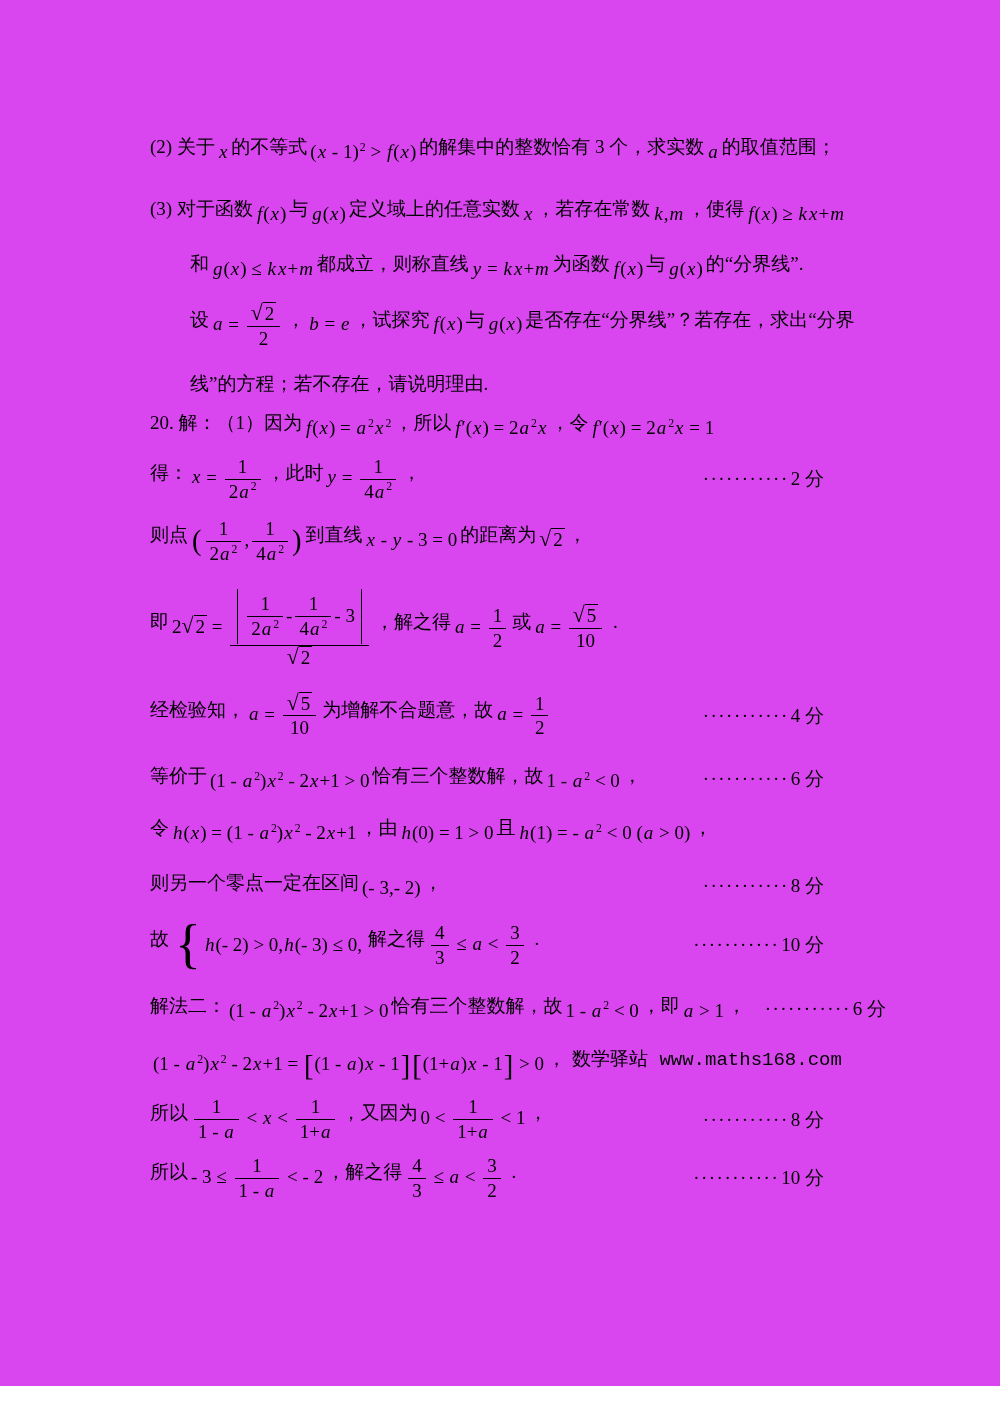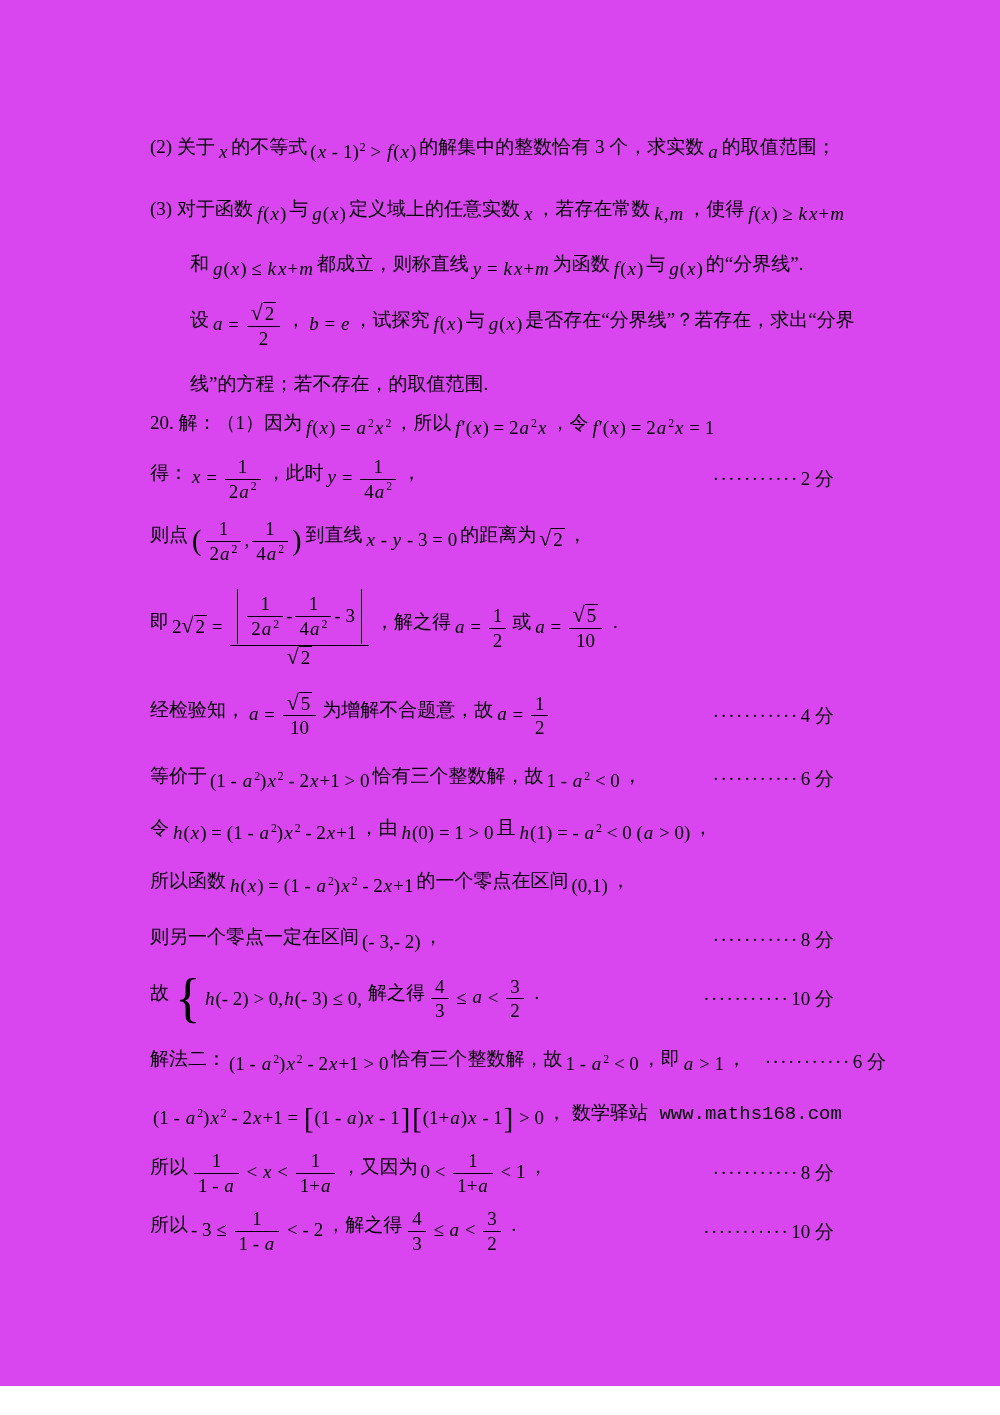--- a/index.html
+++ b/index.html
@@ -49,53 +49,52 @@
   }
   
   .tk-cs{display:inline-flex;align-items:center;vertical-align:middle;margin:0 3px;}
   .tk-cs .brace{font-size:54px;line-height:0.85;font-weight:400;margin-right:3px;}
   .tk-cs .cscol{display:inline-flex;flex-direction:row;row-gap:4px;text-align:left;}
   .tk-cs .csrow{line-height:1.15;}
   
   .tk-bp{font-size:150%;vertical-align:middle;line-height:1;padding:0 1px;}
   
   .tk-dots{
-    position:absolute;right:46px;top:50%;
+    position:absolute;right:56px;top:50%;
     transform:translateY(-50%);
     white-space:nowrap;
   }
   .tk-dots.flush{right:-6px;}
   .tk-dots .leader{letter-spacing:1.5px;}
   .tk-dots .score{margin-left:2px;}
   .tk-wm{padding-left:6px;font-family:Liberation Mono, monospace;}
 </style>
 </head>
 <body>
 
 <div class="page">
   <div class="content">
       <div class="line" style="margin-top: 0px;">(2) 关于<span class="tk-m"><span class="tk-i">x</span></span>的不等式<span class="tk-m">(<span class="tk-i">x</span> - 1)<sup class="tk-sup">2</sup> &gt; <span class="tk-i">f</span>(<span class="tk-i">x</span>)</span>的解集中的整数恰有 3 个，求实数<span class="tk-m"><span class="tk-i">a</span></span>的取值范围；</div>
       <div class="line" style="margin-top: 30px;">(3) 对于函数<span class="tk-m"><span class="tk-i">f</span>(<span class="tk-i">x</span>)</span>与<span class="tk-m"><span class="tk-i">g</span>(<span class="tk-i">x</span>)</span>定义域上的任意实数<span class="tk-m"><span class="tk-i">x</span></span>，若存在常数<span class="tk-m"><span class="tk-i">k</span>,<span class="tk-i">m</span></span>，使得<span class="tk-m"><span class="tk-i">f</span>(<span class="tk-i">x</span>) ≥ <span class="tk-i">k</span><span class="tk-i">x</span>+<span class="tk-i">m</span></span></div>
       <div class="line indent" style="margin-top: 24px;">和<span class="tk-m"><span class="tk-i">g</span>(<span class="tk-i">x</span>) ≤ <span class="tk-i">k</span><span class="tk-i">x</span>+<span class="tk-i">m</span></span>都成立，则称直线<span class="tk-m"><span class="tk-i">y</span> = <span class="tk-i">k</span><span class="tk-i">x</span>+<span class="tk-i">m</span></span>为函数<span class="tk-m"><span class="tk-i">f</span>(<span class="tk-i">x</span>)</span>与<span class="tk-m"><span class="tk-i">g</span>(<span class="tk-i">x</span>)</span>的“分界线”.</div>
       <div class="line indent" style="margin-top: 20px;">设<span class="tk-m"><span class="tk-i">a</span> = <span class="tk-f"><span class="num"><span class="tk-sq"><span class="rad">√</span><span class="sqc">2</span></span></span><span class="den">2</span></span></span>，<span class="tk-m"><span class="tk-i">b</span> = <span class="tk-i">e</span></span>，试探究<span class="tk-m"><span class="tk-i">f</span>(<span class="tk-i">x</span>)</span>与<span class="tk-m"><span class="tk-i">g</span>(<span class="tk-i">x</span>)</span>是否存在“分界线”？若存在，求出“分界</div>
-      <div class="line indent" style="margin-top: 22px;">线”的方程；若不存在，的取值范围.</div>
+      <div class="line indent" style="margin-top: 22px;">线”的方程；若不存在，请说明理由.</div>
       <div class="line" style="margin-top: 12px;">20.  解：（1）因为<span class="tk-m"><span class="tk-i">f</span>(<span class="tk-i">x</span>) = <span class="tk-i">a</span><sup class="tk-sup">2</sup><span class="tk-i">x</span><sup class="tk-sup">2</sup></span>，所以<span class="tk-m"><span class="tk-i">f</span>′(<span class="tk-i">x</span>) = 2<span class="tk-i">a</span><sup class="tk-sup">2</sup><span class="tk-i">x</span></span>，令<span class="tk-m"><span class="tk-i">f</span>′(<span class="tk-i">x</span>) = 2<span class="tk-i">a</span><sup class="tk-sup">2</sup><span class="tk-i">x</span> = 1</span></div>
       <div class="line" style="margin-top: 14px;">得：<span class="tk-m"><span class="tk-i">x</span> = <span class="tk-f"><span class="num">1</span><span class="den">2<span class="tk-i">a</span><sup class="tk-sup">2</sup></span></span></span>，此时<span class="tk-m"><span class="tk-i">y</span> = <span class="tk-f"><span class="num">1</span><span class="den">4<span class="tk-i">a</span><sup class="tk-sup">2</sup></span></span></span>，<span class="tk-dots"><span class="leader">···········</span><span class="score">2 分</span></span></div>
       <div class="line" style="margin-top: 16px;">则点<span class="tk-m"><span class="tk-bp">(</span><span class="tk-f"><span class="num">1</span><span class="den">2<span class="tk-i">a</span><sup class="tk-sup">2</sup></span></span>,<span class="tk-f"><span class="num">1</span><span class="den">4<span class="tk-i">a</span><sup class="tk-sup">2</sup></span></span><span class="tk-bp">)</span></span>到直线<span class="tk-m"><span class="tk-i">x</span> - <span class="tk-i">y</span> - 3 = 0</span>的距离为<span class="tk-m"><span class="tk-sq"><span class="rad">√</span><span class="sqc">2</span></span></span>，</div>
       <div class="line" style="margin-top: 24px;">即<span class="tk-m">2<span class="tk-sq"><span class="rad">√</span><span class="sqc">2</span></span> = <span class="tk-f"><span class="num"><span class="tk-abs"><span class="tk-f">
                   <span class="num">1</span>
                   <span class="den">2<span class="tk-i">a</span><sup class="tk-sup">2</sup></span>
                 </span> - <span class="tk-f">
                   <span class="num">1</span>
                   <span class="den">4<span class="tk-i">a</span><sup class="tk-sup">2</sup></span>
                 </span> - 3</span></span><span class="den"><span class="tk-sq"><span class="rad">√</span><span class="sqc">2</span></span></span></span></span>，解之得<span class="tk-m"><span class="tk-i">a</span> = <span class="tk-f"><span class="num">1</span><span class="den">2</span></span></span>或<span class="tk-m"><span class="tk-i">a</span> = <span class="tk-f"><span class="num"><span class="tk-sq"><span class="rad">√</span><span class="sqc">5</span></span></span><span class="den">10</span></span></span> .</div>
       <div class="line" style="margin-top: 24px;">经检验知，<span class="tk-m"><span class="tk-i">a</span> = <span class="tk-f"><span class="num"><span class="tk-sq"><span class="rad">√</span><span class="sqc">5</span></span></span><span class="den">10</span></span></span>为增解不合题意，故<span class="tk-m"><span class="tk-i">a</span> = <span class="tk-f"><span class="num">1</span><span class="den">2</span></span></span><span class="tk-dots"><span class="leader">···········</span><span class="score">4 分</span></span></div>
       <div class="line" style="margin-top: 24px;">等价于<span class="tk-m">(1 - <span class="tk-i">a</span><sup class="tk-sup">2</sup>)<span class="tk-i">x</span><sup class="tk-sup">2</sup> - 2<span class="tk-i">x</span>+1 &gt; 0</span>恰有三个整数解，故<span class="tk-m">1 - <span class="tk-i">a</span><sup class="tk-sup">2</sup> &lt; 0</span>，<span class="tk-dots"><span class="leader">···········</span><span class="score">6 分</span></span></div>
       <div class="line" style="margin-top: 20px;">令<span class="tk-m"><span class="tk-i">h</span>(<span class="tk-i">x</span>) = (1 - <span class="tk-i">a</span><sup class="tk-sup">2</sup>)<span class="tk-i">x</span><sup class="tk-sup">2</sup> - 2<span class="tk-i">x</span>+1</span>，由<span class="tk-m"><span class="tk-i">h</span>(0) = 1 &gt; 0</span>且<span class="tk-m"><span class="tk-i">h</span>(1) = - <span class="tk-i">a</span><sup class="tk-sup">2</sup> &lt; 0 (<span class="tk-i">a</span> &gt; 0)</span>，</div>
-      <div class="line" style="margin-top: 22px;">所以函数<span class="tk-m"><span class="tk-i">h</span>(<span class="tk-i">x</span>) = (1 - <span class="tk-i">a</span><sup class="tk-sup">2</sup>)<span class="tk-i">x</span><sup class="tk-sup">2</sup> - 2<span class="tk-i">x</span>+1</span>的一个零点在区间<span class="tk-m">(0,1)</span>，</div>
       <div class="line" style="margin-top: 24px;">则另一个零点一定在区间<span class="tk-m">(- 3,- 2)</span>，<span class="tk-dots"><span class="leader">···········</span><span class="score">8 分</span></span></div>
       <div class="line" style="margin-top: 20px;">故<span class="tk-m"><span class="tk-cs">
             <span class="brace">{</span>
             <span class="cscol">
               <span class="csrow"><span class="tk-i">h</span>(- 2) &gt; 0,</span>
               <span class="csrow"><span class="tk-i">h</span>(- 3) ≤ 0,</span>
             </span>
           </span></span>解之得<span class="tk-m"><span class="tk-f"><span class="num">4</span><span class="den">3</span></span> ≤ <span class="tk-i">a</span> &lt; <span class="tk-f"><span class="num">3</span><span class="den">2</span></span></span> .<span class="tk-dots"><span class="leader">···········</span><span class="score">10 分</span></span></div>
       <div class="line" style="margin-top: 24px;">解法二：<span class="tk-m">(1 - <span class="tk-i">a</span><sup class="tk-sup">2</sup>)<span class="tk-i">x</span><sup class="tk-sup">2</sup> - 2<span class="tk-i">x</span>+1 &gt; 0</span>恰有三个整数解，故<span class="tk-m">1 - <span class="tk-i">a</span><sup class="tk-sup">2</sup> &lt; 0</span>，即<span class="tk-m"><span class="tk-i">a</span> &gt; 1</span>，<span class="tk-dots flush"><span class="leader">···········</span><span class="score">6 分</span></span></div>
       <div class="line" style="margin-top: 22px;"><span class="tk-m">(1 - <span class="tk-i">a</span><sup class="tk-sup">2</sup>)<span class="tk-i">x</span><sup class="tk-sup">2</sup> - 2<span class="tk-i">x</span>+1 = <span class="tk-bp">[</span>(1 - <span class="tk-i">a</span>)<span class="tk-i">x</span> - 1<span class="tk-bp">]</span><span class="tk-bp">[</span>(1+<span class="tk-i">a</span>)<span class="tk-i">x</span> - 1<span class="tk-bp">]</span> &gt; 0</span>，<span class="tk-wm">数学驿站 www.maths168.com</span></div>

